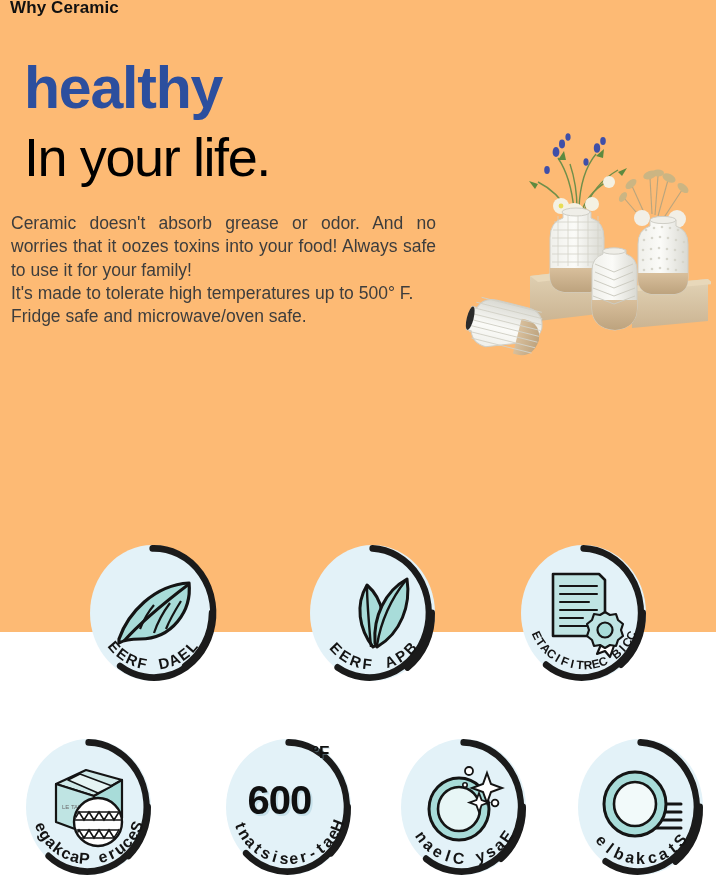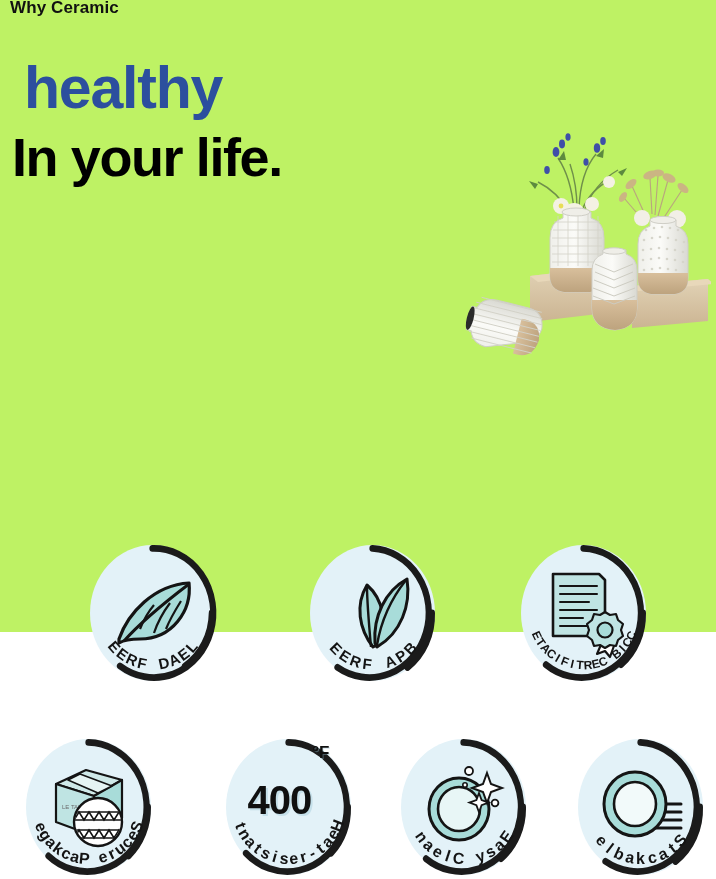--- a/index.html
+++ b/index.html
@@ -1,35 +1,35 @@
 <!DOCTYPE html>
 <html><head>
 <meta charset="utf-8">
 <style>
   html,body{margin:0;padding:0;background:#ffffff;}
   body{
     width:716px;height:879px;position:relative;overflow:hidden;
     font-family:"Liberation Sans","DejaVu Sans",sans-serif;
     -webkit-font-smoothing:antialiased;
   }
-  .page{position:relative;width:716px;height:632px;background:#bef264;}
+  .page{position:relative;width:716px;height:632px;background:#fdba74;}
 
   
   .kicker{
     position:absolute;left:10px;top:-2px;
     font-size:17px;font-weight:bold;color:#111;letter-spacing:.1px;
   }
   .headline-wrap{position:absolute;left:12px;top:48px;}
   .h-blue{
     font-size:59px;font-weight:bold;color:#2c4f9e;line-height:.98;
     letter-spacing:-1.2px;margin:12px;
   }
   .h-black{
-    font-size:54px;font-weight:bold;color:#000;line-height:1.02;
-    letter-spacing:-1.4px;margin:0;margin-top:4px;
+    font-size:54px;font-weight:normal;color:#000;line-height:1.02;
+    letter-spacing:-1.4px;margin:12px;margin-top:4px;
   }
 
   
   .copy{
     position:absolute;left:11px;top:212px;width:425px;
     font-size:17.5px;line-height:1.33;color:#3d3d3d;
   }
   .copy p{margin:0;}
   .copy p.just{text-align:justify;}
 
@@ -78,20 +78,24 @@
 
 <div class="page">
 
   <div class="kicker">Why Ceramic</div>
 
   <div class="headline-wrap">
     <div class="h-blue">healthy</div>
     <div class="h-black">In your life.</div>
   </div>
 
+  <div class="copy">
+    <p class="just">Ceramic doesn't absorb grease or odor. And no worries that it oozes toxins into your food! Always safe to use it for your family!</p>
+    <p>It's made to tolerate high temperatures up to 500° F. Fridge safe and microwave/oven safe.</p>
+  </div>
 
   <div class="photo">
     <svg viewBox="0 0 265 272" xmlns="http://www.w3.org/2000/svg">
       <defs>
         <linearGradient id="cer" x1="0" y1="0" x2="1" y2="0">
           <stop offset="0" stop-color="#efefea"></stop>
           <stop offset=".45" stop-color="#fbfbf8"></stop>
           <stop offset="1" stop-color="#d9d9d2"></stop>
         </linearGradient>
         <linearGradient id="wood" x1="0" y1="0" x2="0" y2="1">
@@ -393,21 +397,21 @@
 
     <div class="badge" id="b-heat" style="left:226px;top:216px;width:125px;height:136px;">
       <div class="disc"></div>
       <div class="ring">
         <svg viewBox="0 0 100 100" preserveAspectRatio="none">
           <path d="M50 2.5 A47.5 47.5 0 1 1 16 84" fill="none" stroke="#1b1b1b" stroke-width="5" stroke-linecap="round"></path>
           <path d="M84 84 A47.5 47.5 0 0 0 97.5 50" fill="none" stroke="#1b1b1b" stroke-width="5" stroke-linecap="round"></path>
         </svg>
       </div>
       <div class="temp">
-        <span class="num">400</span>
+        <span class="num">600</span>
         <span class="deg">°F</span>
       </div>
       <div class="arc-text">
           <span style="font-size: 16px; transform: translate(49.45px, 19.08px) rotate(-68.9deg) translate(-50%, -55%);">H</span>
           <span style="font-size: 16px; transform: translate(45.09px, 27.85px) rotate(-58.3deg) translate(-50%, -55%);">e</span>
           <span style="font-size: 16px; transform: translate(39.2px, 35.67px) rotate(-47.7deg) translate(-50%, -55%);">a</span>
           <span style="font-size: 16px; transform: translate(31.97px, 42.27px) rotate(-37.1deg) translate(-50%, -55%);">t</span>
           <span style="font-size: 16px; transform: translate(23.65px, 47.43px) rotate(-26.5deg) translate(-50%, -55%);">-</span>
           <span style="font-size: 16px; transform: translate(14.52px, 50.97px) rotate(-15.9deg) translate(-50%, -55%);">r</span>
           <span style="font-size: 16px; transform: translate(4.9px, 52.77px) rotate(-5.3deg) translate(-50%, -55%);">e</span>

